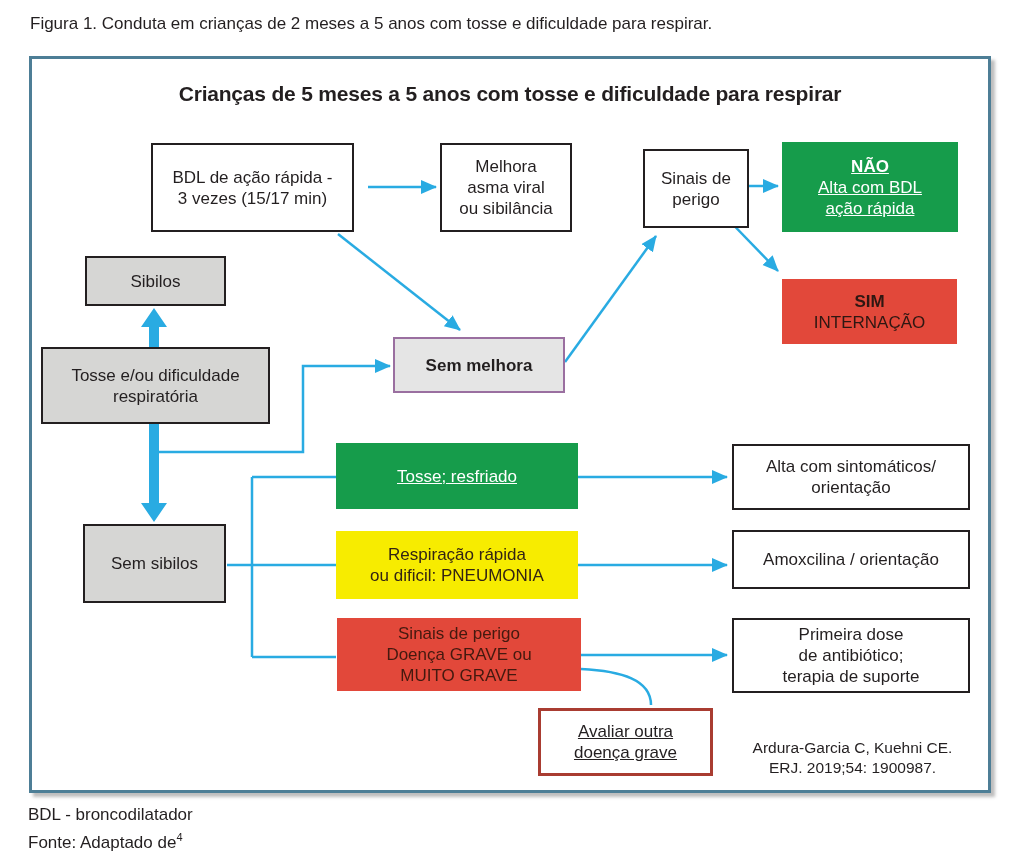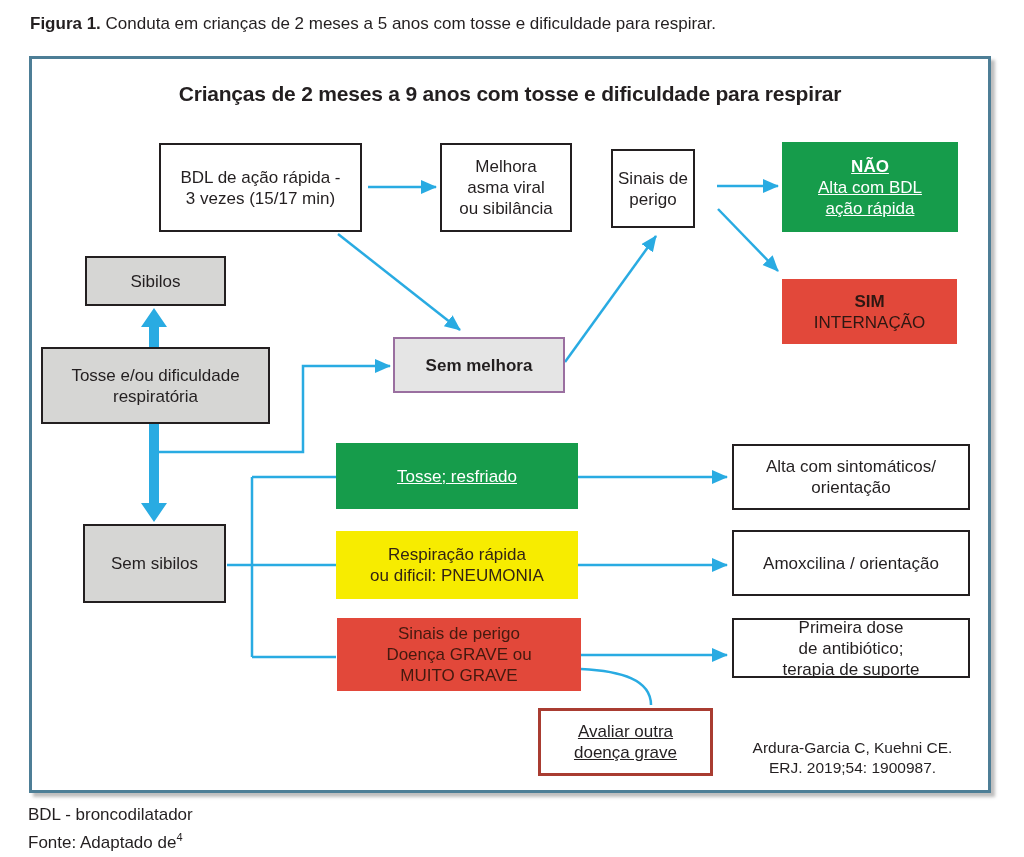--- a/index.html
+++ b/index.html
@@ -1,21 +1,21 @@
 <!DOCTYPE html>
 <html style="--arrow-blue: #29abe2; --green: #169c4b; --red: #e2483a; --yellow: #f7ec00; --gray-box: #d6d6d4; --box-border: #231f20; --purple-border: #9a6fa0; --darkred-border: #a93c31; --frame-border: #4d7e96; --text-dark: #231f20; --red-box-text: #44190f;"><head>
 <meta charset="utf-8">
 <style>
   html,body{margin:0;padding:0;background:#ffffff;}
   .page{
     position:relative;width:1024px;height:857px;background:#ffffff;overflow:hidden;
     font-family:"Liberation Sans","DejaVu Sans",sans-serif;color:var(--text-dark,#231f20);
   }
   .caption{position:absolute;left:30px;top:14px;width:960px;font-size:17px;margin:0;}
-  .caption b{font-weight:bold;}
+  .caption b{font-weight:normal;}
   .frame{
     position:absolute;left:29px;top:56px;width:956px;height:731px;
     border:3px solid var(--frame-border,#4d7e96);
     box-shadow:4px 4px 3px rgba(110,110,110,.45);
     background:transparent;
   }
   .title{
     position:absolute;left:32px;top:82px;width:956px;margin:0;text-align:center;
     font-size:21px;font-weight:bold;letter-spacing:-0.2px;
   }
@@ -45,21 +45,21 @@
 </style>
 </head>
 <body>
 
 <div class="page">
 
   <p class="caption"><b>Figura 1.</b><span> Conduta em crianças de 2 meses a 5 anos com tosse e dificuldade para respirar.</span></p>
 
   <div class="frame"></div>
 
-  <h1 class="title">Crianças de 2 meses a 9 anos com tosse e dificuldade para respirar</h1>
+  <h1 class="title">Crianças de 5 meses a 5 anos com tosse e dificuldade para respirar</h1>
 
   <svg class="arrows" viewBox="0 0 1024 857">
     <defs>
       <marker id="ah" markerUnits="userSpaceOnUse" markerWidth="18" markerHeight="16" refX="15" refY="7" orient="auto">
         <path class="ahead" d="M0,0 L16,7 L0,14 Z"></path>
       </marker>
     </defs>
     <path class="arrow" d="M368,187 L436,187" marker-end="url(#ah)"></path>
     <path class="arrow" d="M717,186 L778,186" marker-end="url(#ah)"></path>
     <path class="arrow" d="M718,209 L778,271" marker-end="url(#ah)"></path>
@@ -71,32 +71,32 @@
     <path class="arrow" d="M252,477 L336,477"></path>
     <path class="arrow" d="M252,657 L336,657"></path>
     <path class="arrow" d="M578,477 L727,477" marker-end="url(#ah)"></path>
     <path class="arrow" d="M578,565 L727,565" marker-end="url(#ah)"></path>
     <path class="arrow" d="M581,655 L727,655" marker-end="url(#ah)"></path>
     <path class="arrow" d="M581,669 C622,671 651,680 651,705"></path>
     <polygon class="thick" points="149,348 149,327 141,327 154,308 167,327 159,327 159,348"></polygon>
     <polygon class="thick" points="149,424 149,503 141,503 154,522 167,503 159,503 159,424"></polygon>
   </svg>
 
-  <div class="node white" style="left:159px;top:143px;width:203px;height:89px">
+  <div class="node white" style="left:151px;top:143px;width:203px;height:89px">
     <span>BDL de ação rápida -</span>
     <span>3 vezes (15/17 min)</span>
   </div>
 
   <div class="node white" style="left:440px;top:143px;width:132px;height:89px">
     <span>Melhora</span>
     <span>asma viral</span>
     <span>ou sibilância</span>
   </div>
 
-  <div class="node white" style="left:611px;top:149px;width:84px;height:79px">
+  <div class="node white" style="left:643px;top:149px;width:106px;height:79px">
     <span>Sinais de</span>
     <span>perigo</span>
   </div>
 
   <div class="node greenbox" style="left:782px;top:142px;width:176px;height:90px">
     <span class="bold">NÃO</span>
     <span>Alta com BDL</span>
     <span>ação rápida</span>
   </div>
 
@@ -135,25 +135,25 @@
     <span>Sinais de perigo</span>
     <span>Doença GRAVE ou</span>
     <span>MUITO GRAVE</span>
   </div>
 
   <div class="node white" style="left:732px;top:444px;width:238px;height:66px">
     <span>Alta com sintomáticos/</span>
     <span>orientação</span>
   </div>
 
-  <div class="node white" style="left:732px;top:530px;width:238px;height:66px">
+  <div class="node white" style="left:732px;top:530px;width:238px;height:59px">
     <span>Amoxcilina / orientação</span>
   </div>
 
-  <div class="node white" style="left:732px;top:618px;width:238px;height:60px">
+  <div class="node white" style="left:732px;top:618px;width:238px;height:75px">
     <span>Primeira dose</span>
     <span>de antibiótico;</span>
     <span>terapia de suporte</span>
   </div>
 
   <div class="node darkredborder" style="left:538px;top:708px;width:175px;height:68px">
     <span>Avaliar outra</span>
     <span>doença grave</span>
   </div>
 

